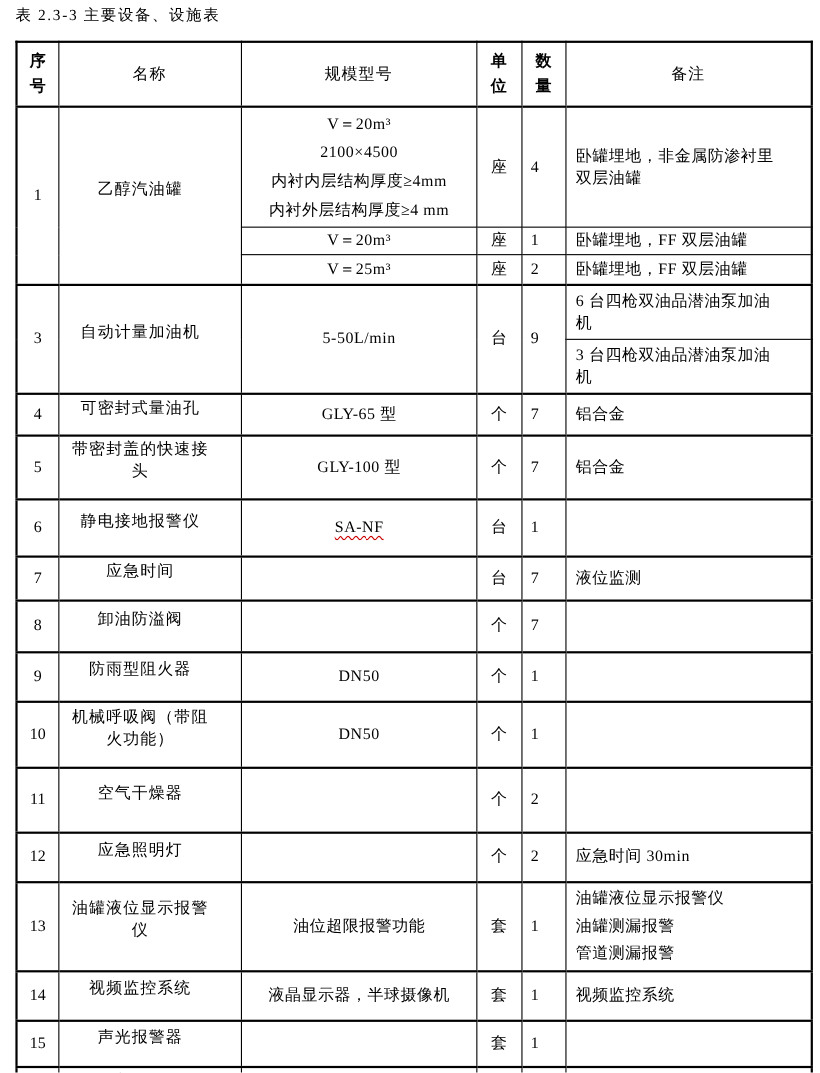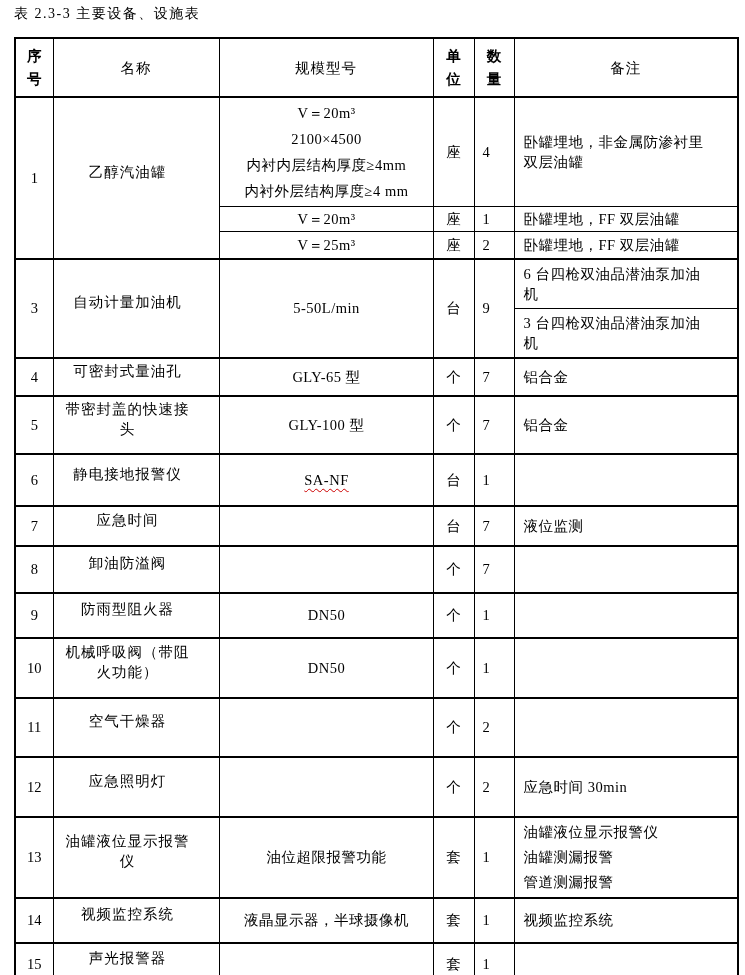--- a/index.html
+++ b/index.html
@@ -153,21 +153,21 @@
 
       <tr class="major" style="height:59px">
         <td class="c-no">11</td>
         <td class="c-name">空气干燥器</td>
         <td class="c-spec"></td>
         <td class="c-unit">个</td>
         <td class="c-qty">2</td>
         <td class="c-remark"></td>
       </tr>
 
-      <tr class="major" style="height:60px">
+      <tr class="major" style="height:45px">
         <td class="c-no">12</td>
         <td class="c-name">应急照明灯</td>
         <td class="c-spec"></td>
         <td class="c-unit">个</td>
         <td class="c-qty">2</td>
         <td class="c-remark">应急时间 30min</td>
       </tr>
 
       <tr class="major" style="height:76px">
         <td class="c-no">13</td>

